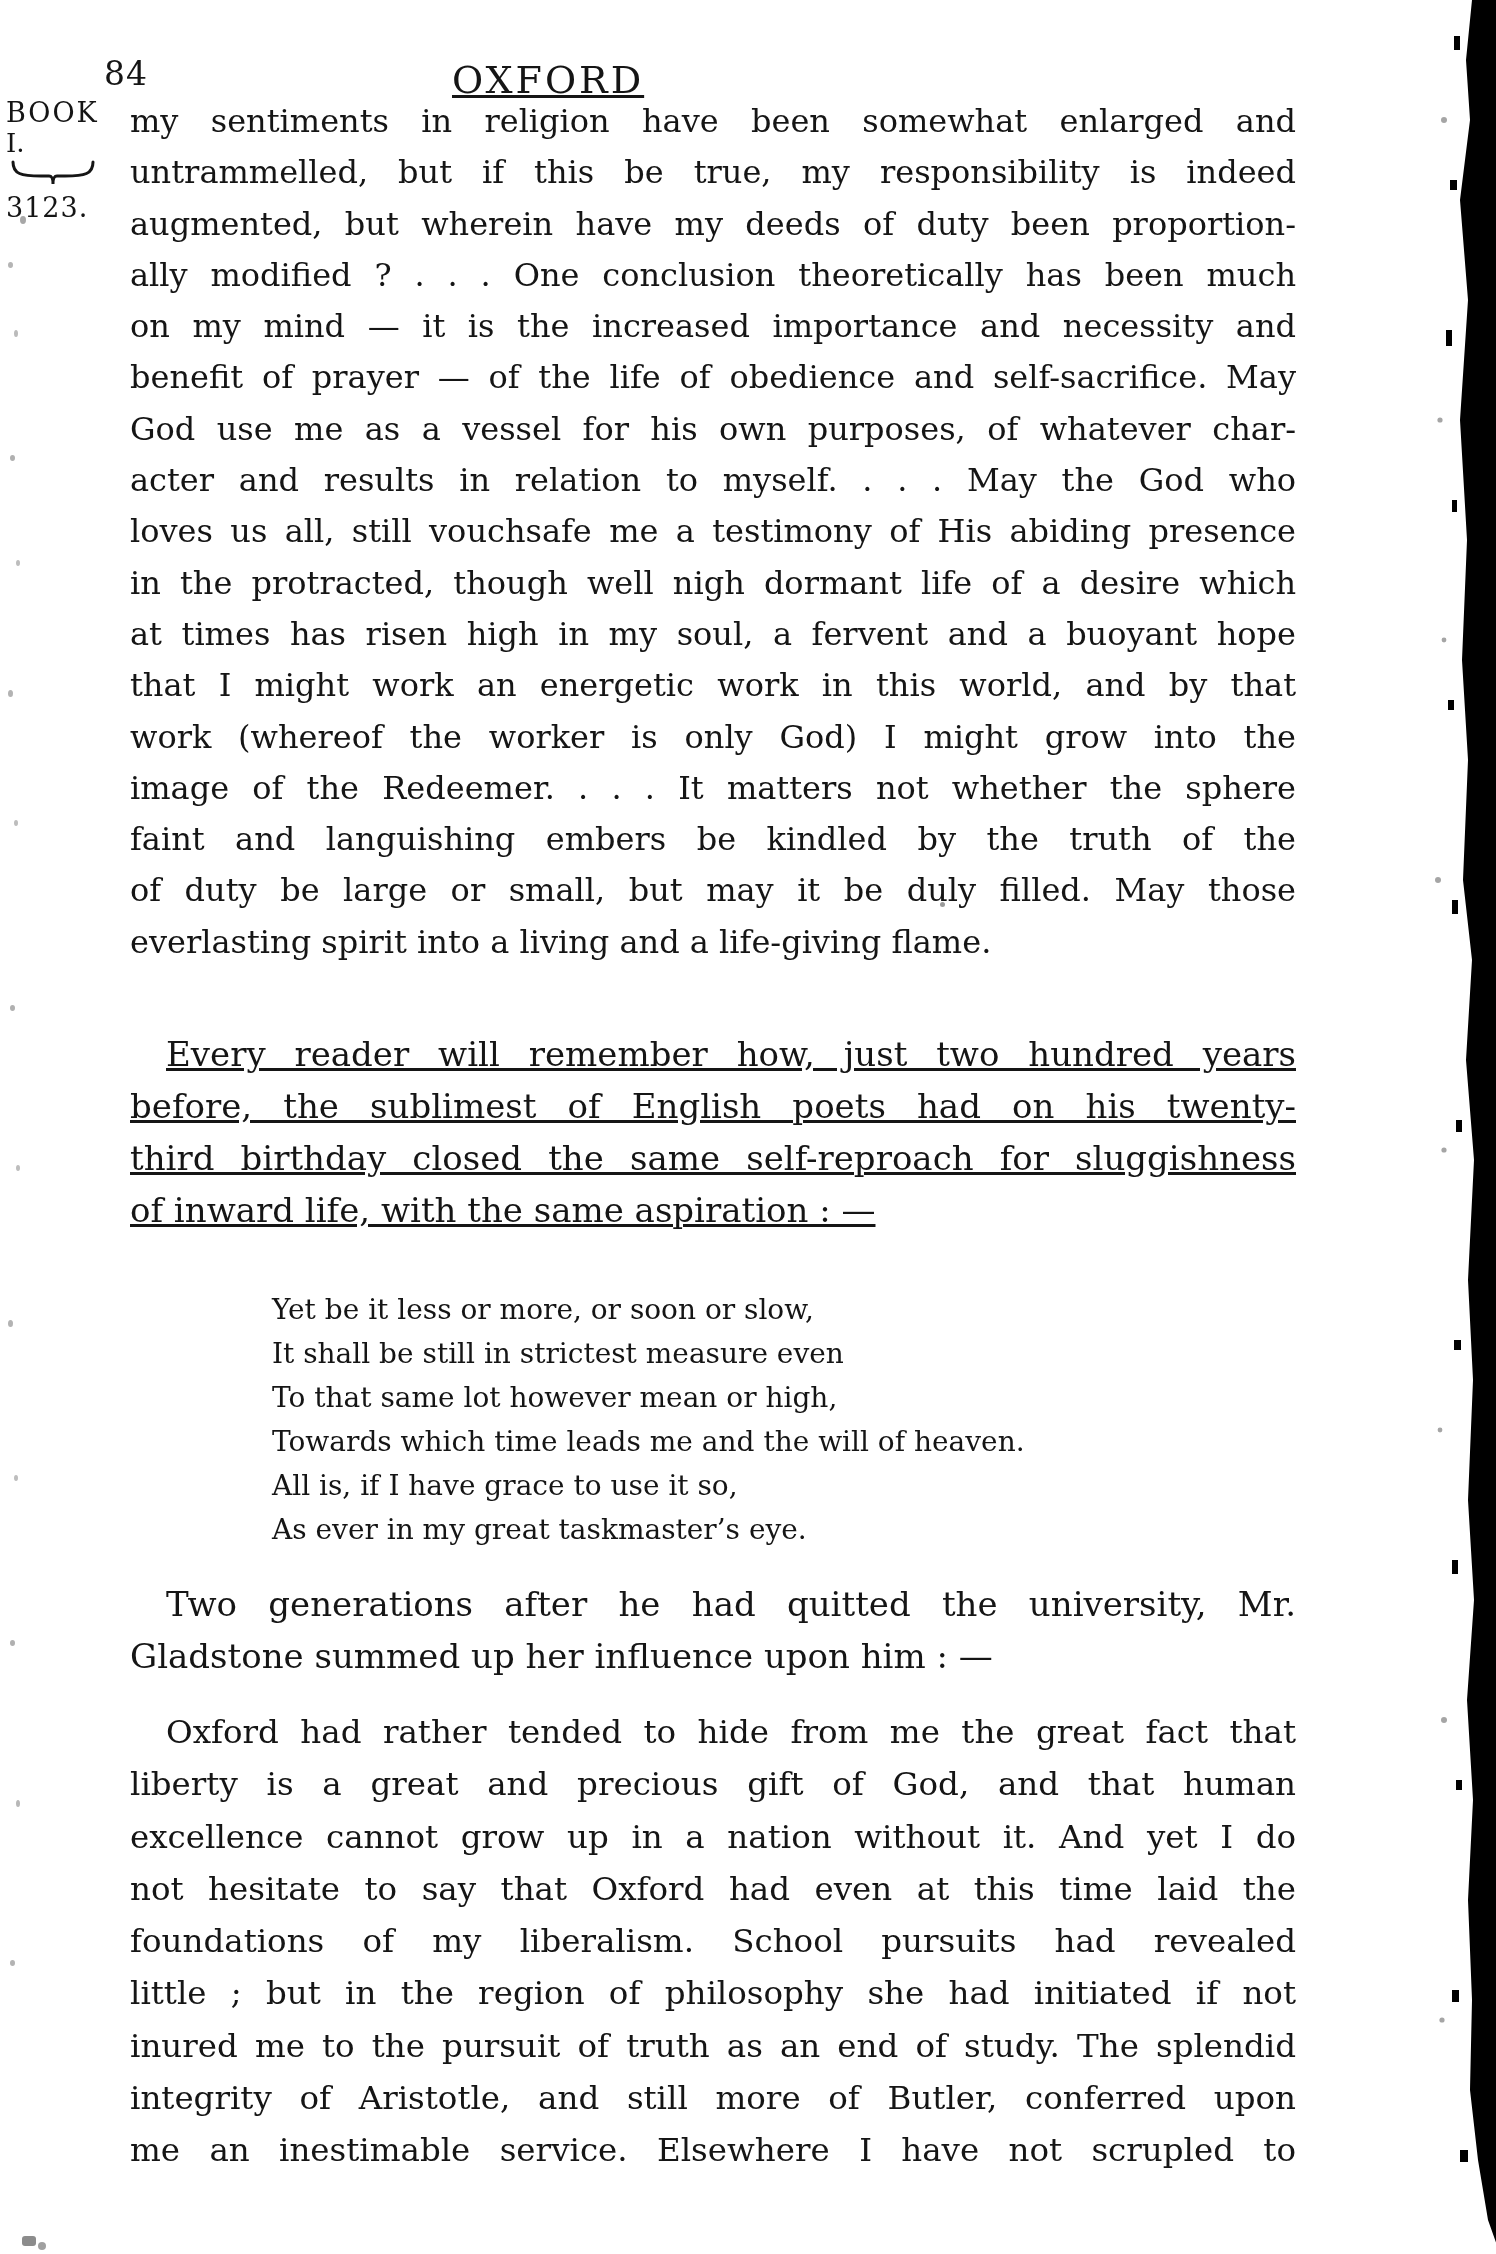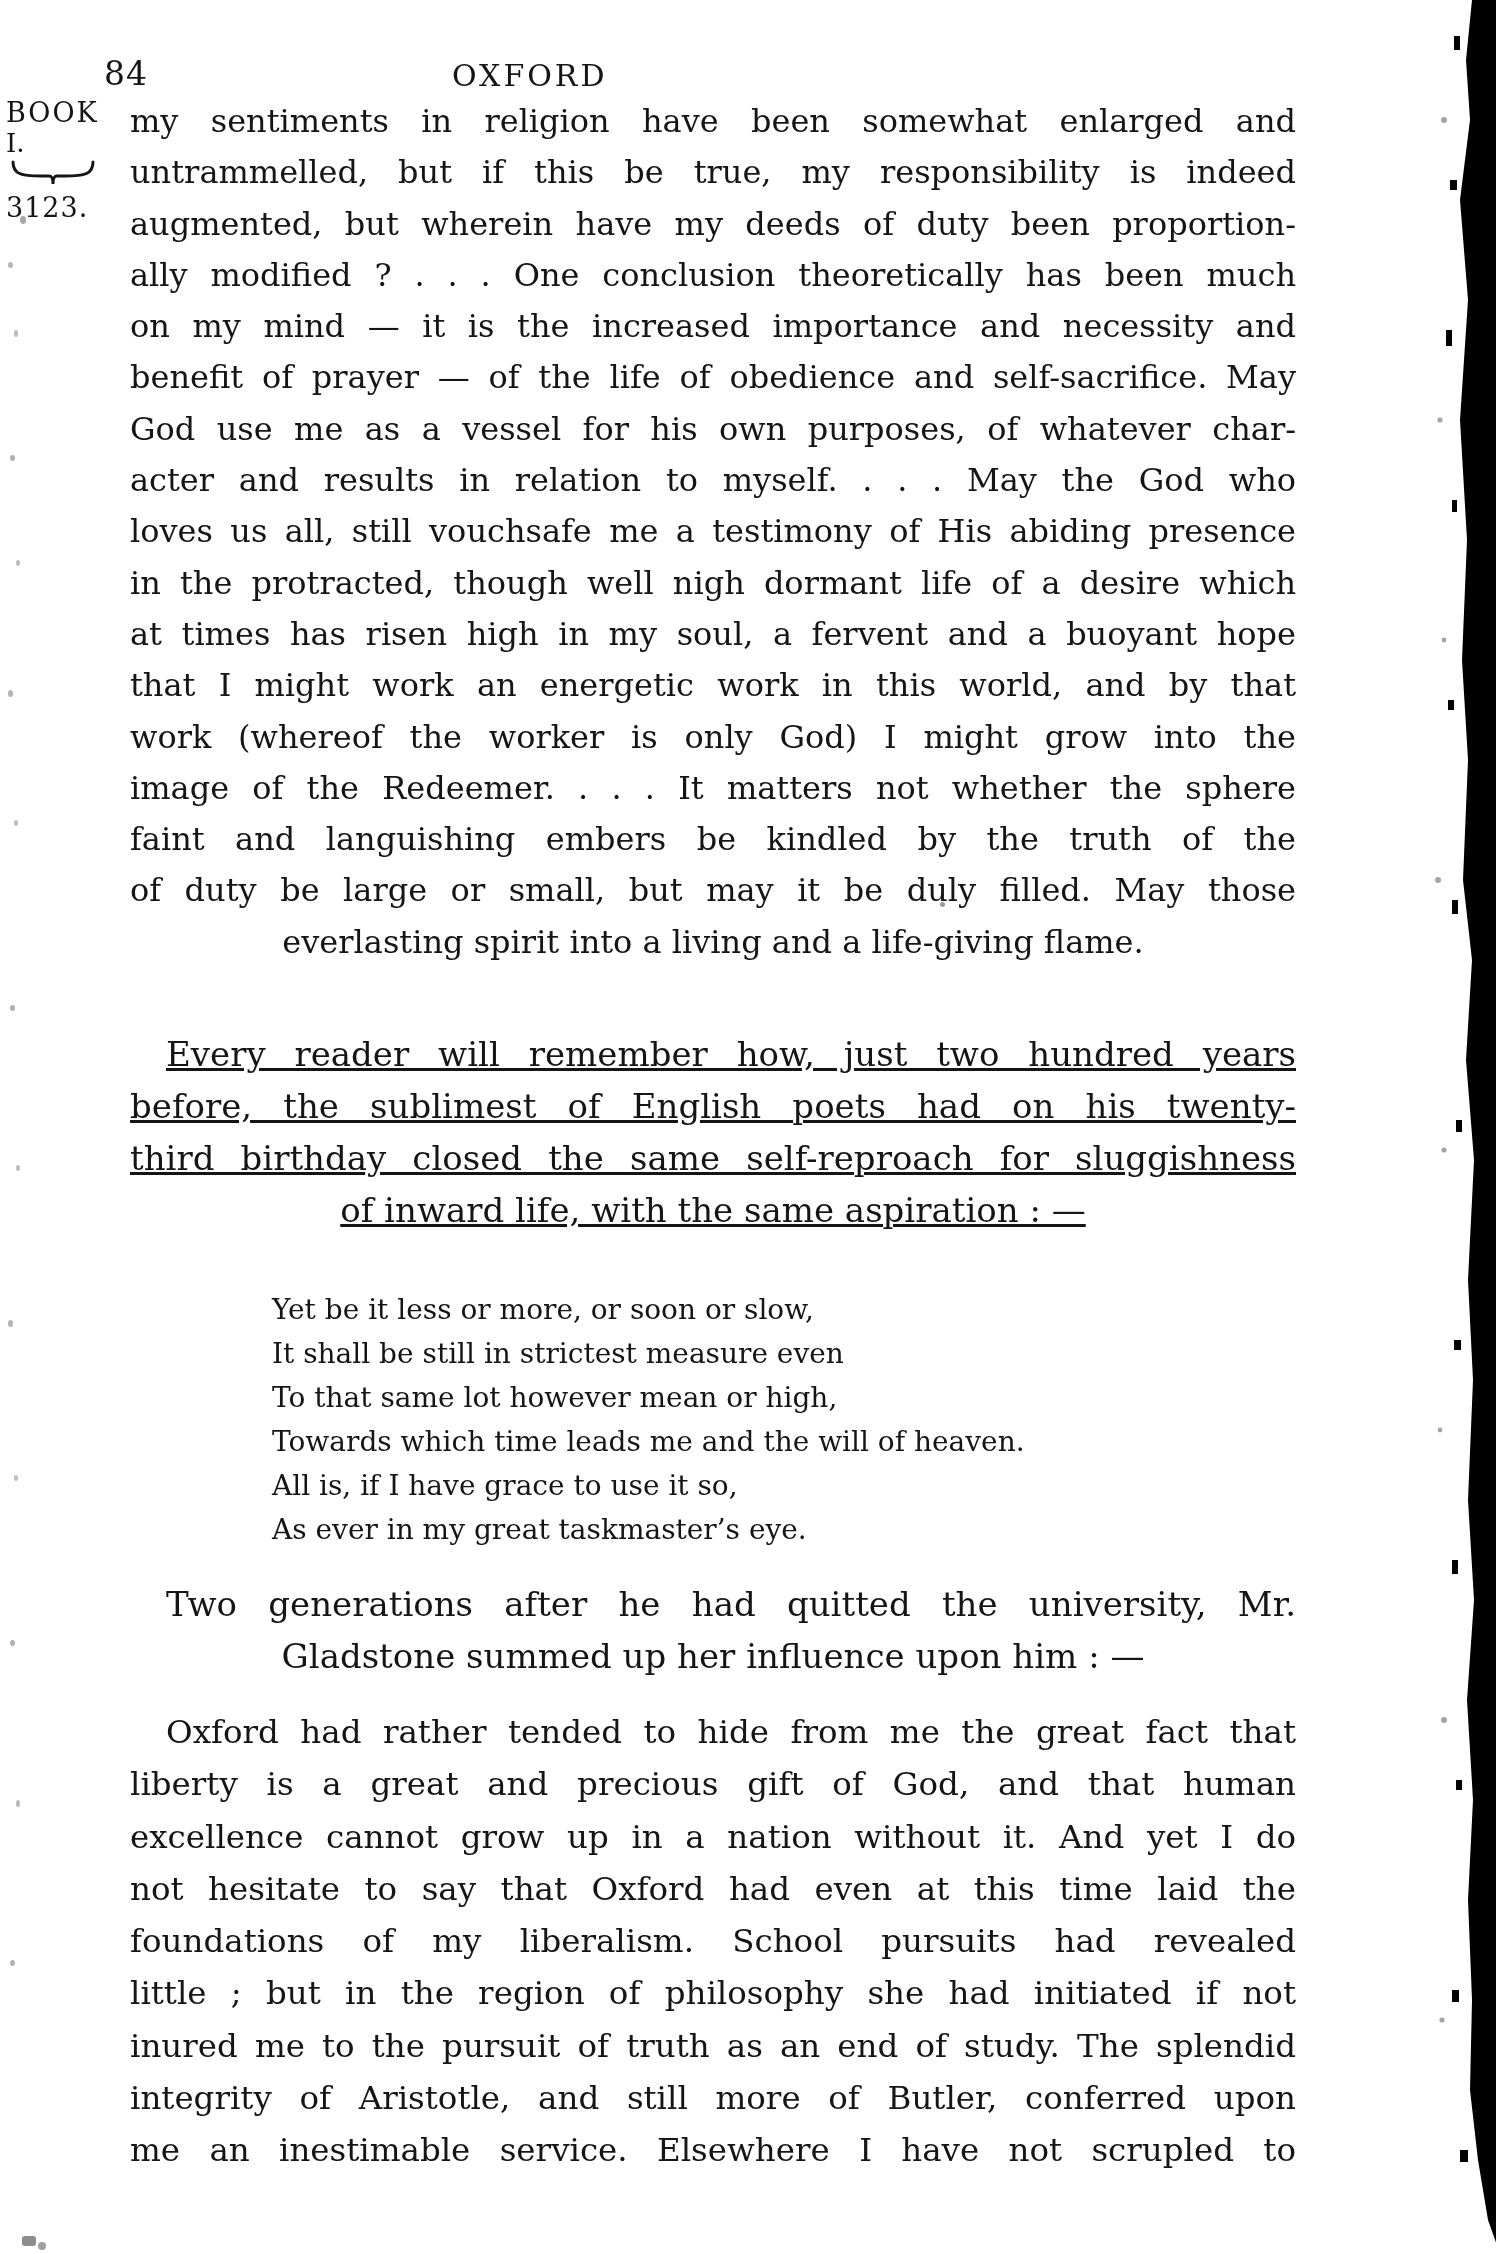--- a/index.html
+++ b/index.html
@@ -7,32 +7,32 @@
     position:relative;
     width:1496px;height:2254px;
     background:#ffffff;
     overflow:hidden;
     font-family:"DejaVu Serif","Liberation Serif",serif;
     color:#151515;
     padding-left:24px;
   }
   
   .page-number{position:absolute;left:104px;top:54px;font-size:33px;letter-spacing:1px;}
-  .running-head{position:absolute;left:452px;top:58px;font-size:30px;letter-spacing:3px;}
+  .running-head{position:absolute;left:452px;top:58px;font-size:38px;letter-spacing:3px;text-decoration:underline;}
   
   .margin-notes{position:absolute;left:6px;top:98px;width:94px;text-align:left;}
   .book-label{font-size:27px;letter-spacing:2px;line-height:30px;}
   .book-numeral{font-size:26px;line-height:30px;}
   .year-brace{display:block;margin:2px auto 0 auto;}
   .year{font-size:27px;margin-top:6px;letter-spacing:1px;}
   
   .col{position:absolute;left:130px;width:1166px;}
   .line{white-space:normal;}
   .j{text-align:justify;text-align-last:justify;}
-  .last{text-align:center;}
+  .last{text-align:left;}
   .indent{text-indent:36px;}
   .extract1{top:96px;font-size:32px;line-height:51.3px;}
   .para-main1{top:1028px;font-size:34px;line-height:52px;}
   .poem{top:1288px;font-size:28px;line-height:44px;padding-left:142px;width:1024px;}
   .para-main2{top:1578px;font-size:34px;line-height:52px;}
   .extract2{top:1706px;font-size:32.5px;line-height:52.3px;}
   
   .scan-edge{position:absolute;top:0;right:0;}
   .speck{position:absolute;border-radius:50%;}
 </style>

